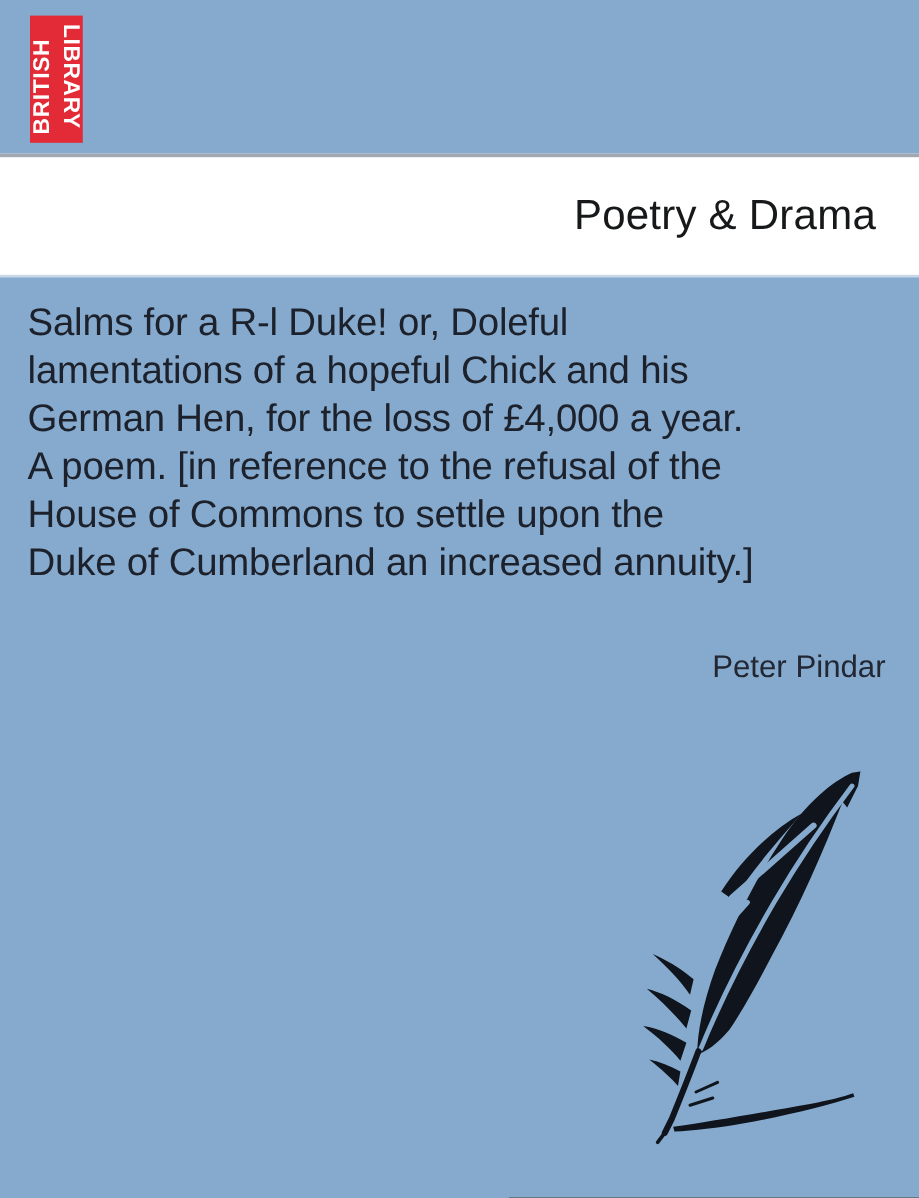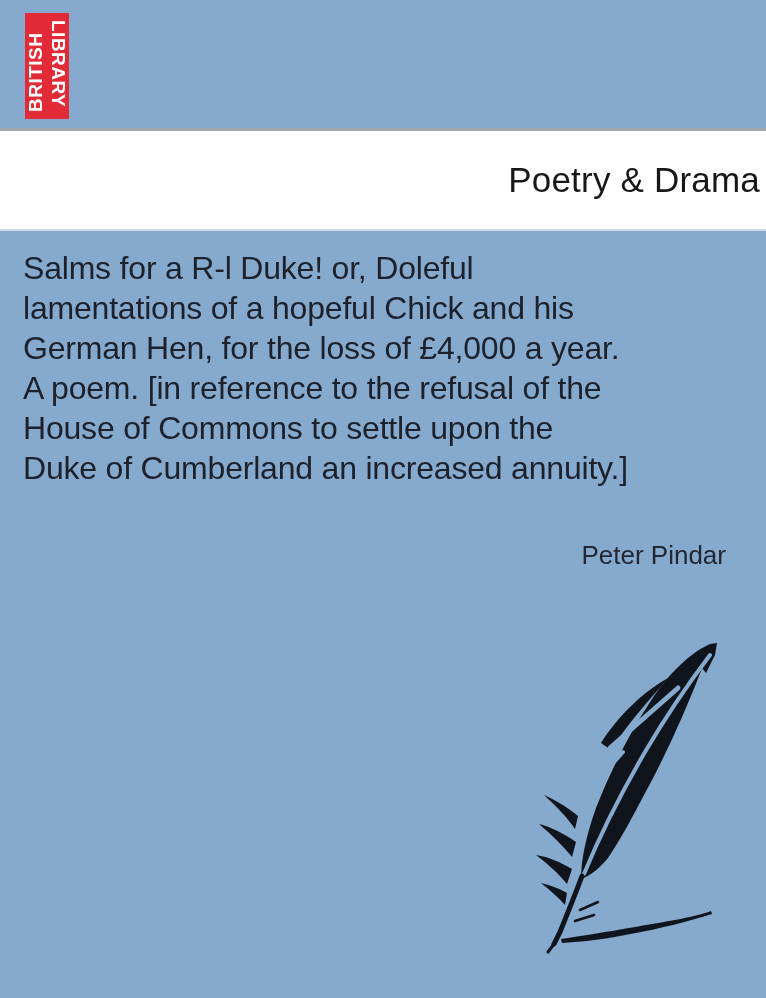--- a/index.html
+++ b/index.html
@@ -46,38 +46,38 @@
     width:766px;height:103px;
     background:#ffffff;
     border-top:3px solid #a2a8b0;
     border-bottom:2px solid #c9d7e6;
     box-sizing:border-box;
     display:flex;align-items:center;justify-content:flex-end;
   }
   .band-label{
     font-size:35px;
     color:#17181a;
-    padding-right:6px;
+    padding-right:36px;
     letter-spacing:0.2px;
   }
 
   
   .title{
     position:absolute;left:23px;top:248px;
     width:730px;
     font-size:32px;
     line-height:40px;
     letter-spacing:-0.2px;
     color:#1c212b;
     white-space:pre-line;
   }
 
   
   .author{
-    position:absolute;right:40px;top:540px;
+    position:absolute;right:28px;top:540px;
     font-size:26px;
     line-height:30px;
     color:#222733;
     text-align:right;
     margin-left:32px;
   }
 
   
   .quill{
     position:absolute;left:460px;top:580px;

